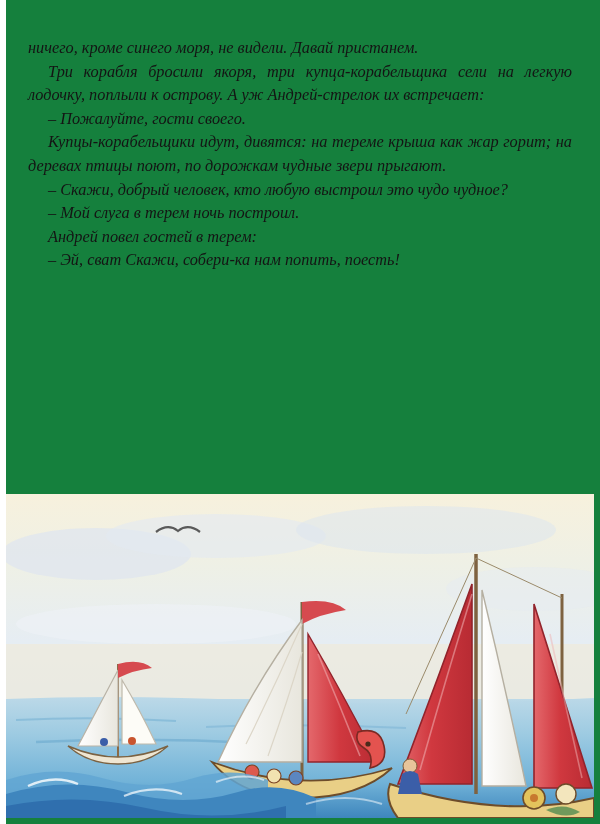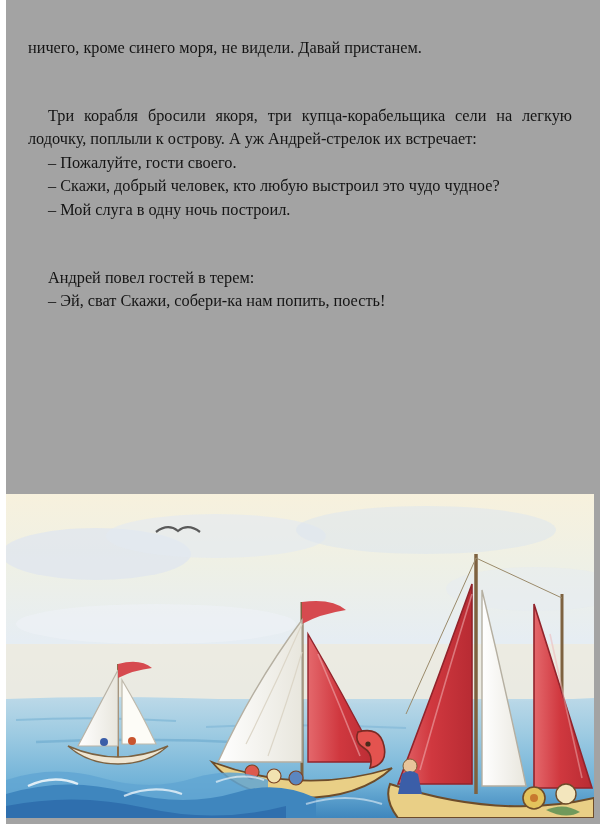--- a/index.html
+++ b/index.html
@@ -11,40 +11,40 @@
     width: 600px;
     height: 824px;
     overflow: hidden;
     font-family: "Liberation Serif", serif;
     color: #1a1a1a;
   }
   .page {
     position: relative;
     width: 600px;
     height: 824px;
-    background: #a3a3a3;
+    background: #15803d;
+    font-style: italic;
   }
   .text-block {
     position: absolute;
     left: 28px;
     top: 36px;
     width: 544px;
     font-size: 16.3px;
     line-height: 23.6px;
     text-align: justify;
     text-justify: inter-word;
     color: #141414;
   }
   .text-block p {
     margin: 0;
     text-indent: 0;
   }
   .text-block p.indent {
     text-indent: 20px;
-    margin-top: 44px;
   }
   .text-block p.dash {
     text-indent: 20px;
   }
   .illus {
     position: absolute;
     left: 6px;
     top: 494px;
     width: 588px;
     height: 324px;
@@ -67,22 +67,23 @@
 <body>
 
 <div class="page">
 
   <div class="page-edge-left"></div>
 
   <div class="text-block">
     <p class="plain">ничего, кроме синего моря, не видели. Давай пристанем.</p>
     <p class="indent">Три корабля бросили якоря, три купца-корабельщика сели на легкую лодочку, поплыли к острову. А уж Андрей-стрелок их встречает:</p>
     <p class="dash">– Пожалуйте, гости своего.</p>
+    <p class="indent">Купцы-корабельщики идут, дивятся: на тереме крыша как жар горит; на деревах птицы поют, по дорожкам чудные звери прыгают.</p>
     <p class="dash">– Скажи, добрый человек, кто любую выстроил это чудо чудное?</p>
-    <p class="dash">– Мой слуга в одну ночь построил.</p>
+    <p class="dash">– Мой слуга в терем ночь построил.</p>
     <p class="indent">Андрей повел гостей в терем:</p>
     <p class="dash">– Эй, сват Скажи, собери-ка нам попить, поесть!</p>
   </div>
 
   <div class="illus">
     <svg width="588" height="324" viewBox="0 0 588 324" xmlns="http://www.w3.org/2000/svg">
       <defs>
         <linearGradient id="skyGrad" x1="0" y1="0" x2="0" y2="1">
           <stop offset="0%" stop-color="#f7f1dd"></stop>
           <stop offset="35%" stop-color="#eef0e6"></stop>

